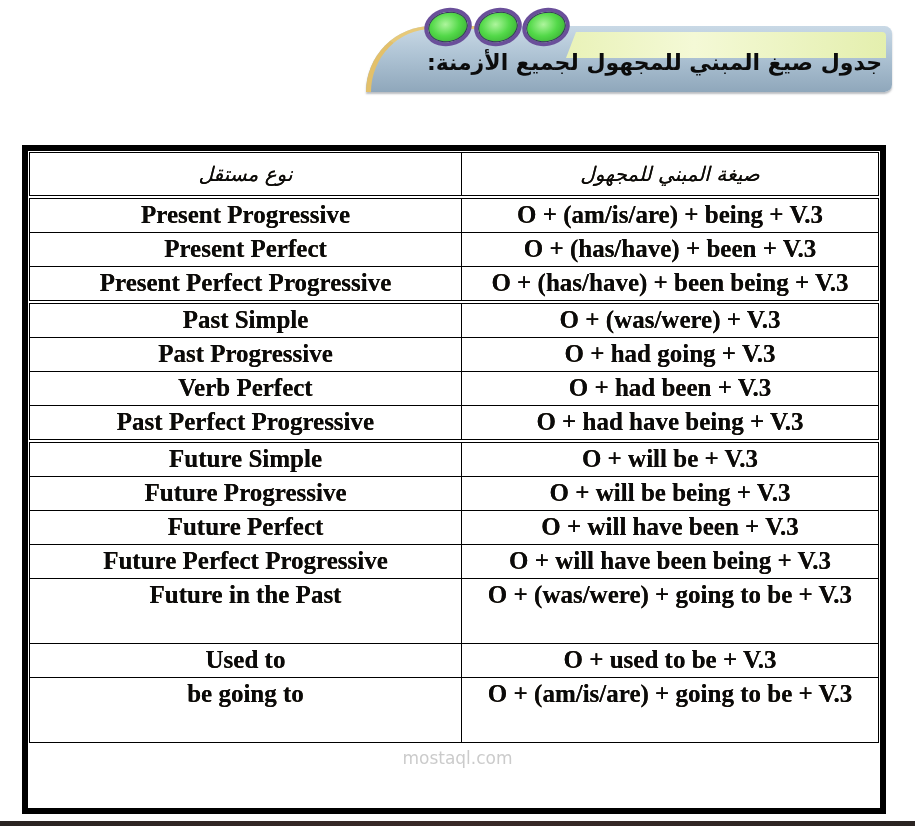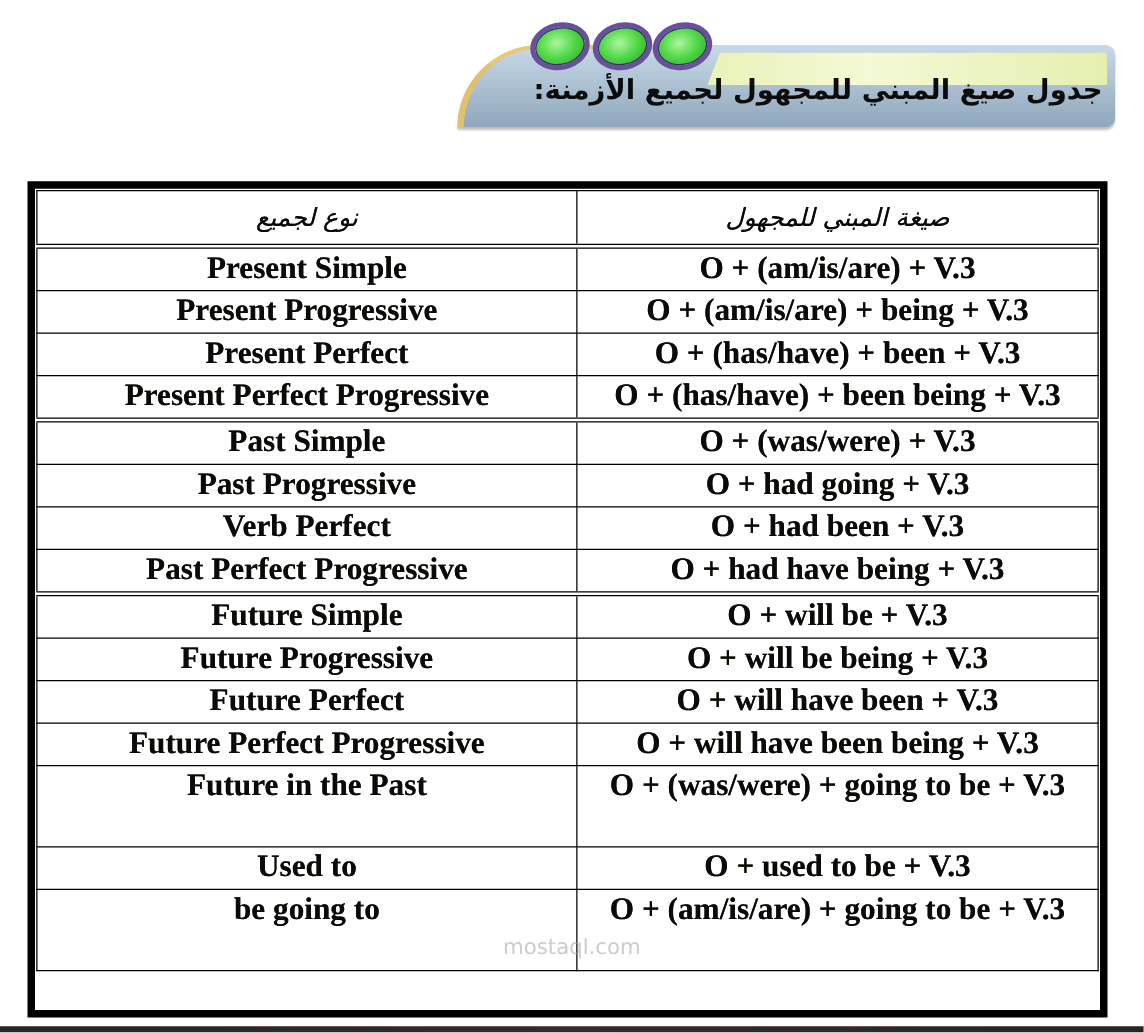--- a/index.html
+++ b/index.html
@@ -1,21 +1,21 @@
 <!DOCTYPE html>
 <html><head>
 <meta charset="utf-8">
 <style>
   html, body { margin: 0; padding: 0; }
   body {
     width: 915px; height: 826px; background: #ffffff; position: relative; overflow: hidden;
     font-family: "Liberation Serif", "DejaVu Serif", serif;
   }
   
-  .banner { position: absolute; left: 366px; top: 14px; width: 528px; height: 90px; text-align: right; }
+  .banner { position: absolute; left: 366px; top: 4px; width: 528px; height: 90px; text-align: right; }
   .banner-shape {
     position: absolute; left: 0; top: 22px; width: 526px; height: 66px;
     background: linear-gradient(180deg, #c9d9e6 0%, #aec3d4 45%, #8fa7bb 100%);
     border-radius: 90px 10px 10px 0;
     box-shadow: 0 2px 2px rgba(60,70,80,0.35);
   }
   .banner-edge {
     position: absolute; left: 0; top: 22px; width: 110px; height: 66px;
     border-radius: 90px 0 0 0;
     border-left: 5px solid #e3c06a; border-top: 3px solid #e7c979;
@@ -89,26 +89,22 @@
   <div class="led led-2"></div>
   <div class="led led-3"></div>
   <div class="banner-title">جدول صيغ المبني للمجهول لجميع الأزمنة:</div>
 </div>
 
 <div class="frame">
   <div class="frame-inner">
     <table class="grammar">
       <tbody>
           <tr class="header">
-        <td class="col-tense">نوع لجميع</td>
+        <td class="col-tense">نوع مستقل</td>
         <td>صيغة المبني للمجهول</td>
-      </tr>
-      <tr class="r1">
-        <td>Present Simple</td>
-        <td>O + (am/is/are) + V.3</td>
       </tr>
       <tr class="r1">
         <td>Present Progressive</td>
         <td>O + (am/is/are) + being + V.3</td>
       </tr>
       <tr class="r1">
         <td>Present Perfect</td>
         <td>O + (has/have) + been + V.3</td>
       </tr>
       <tr class="r1 group-end">

